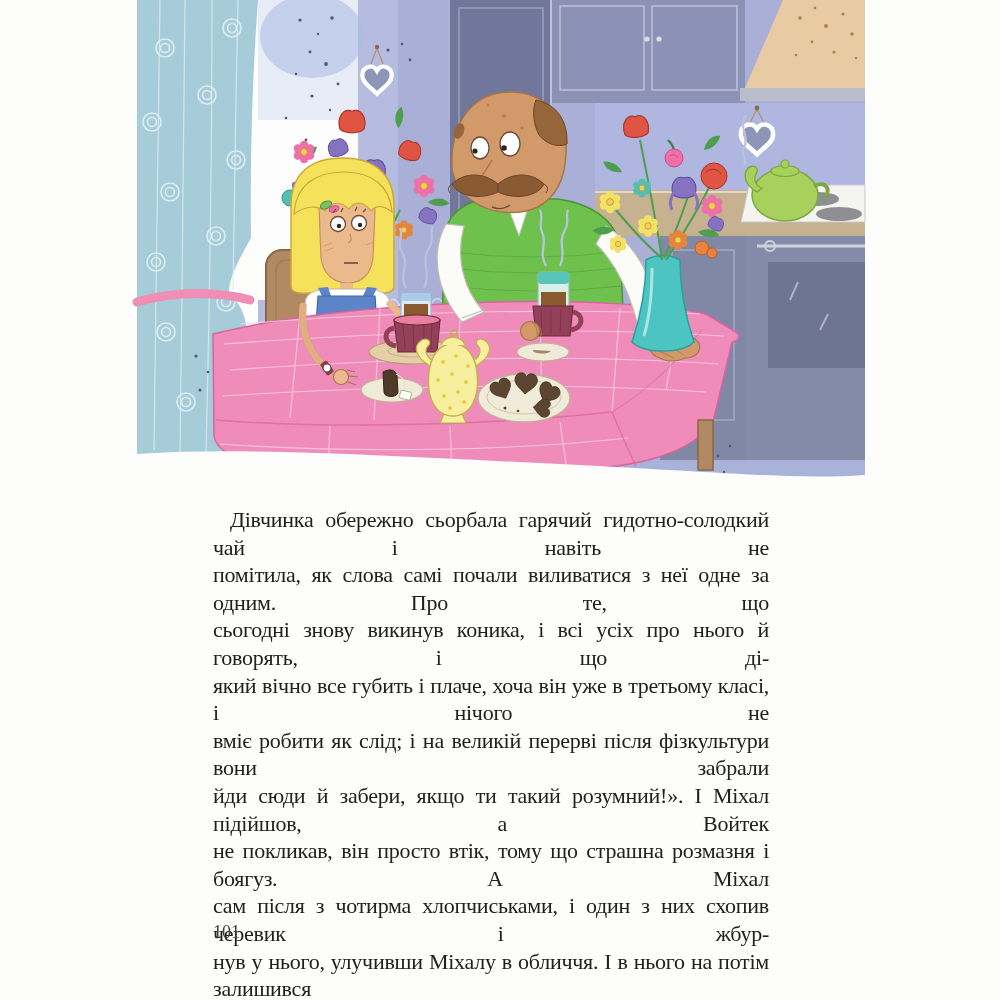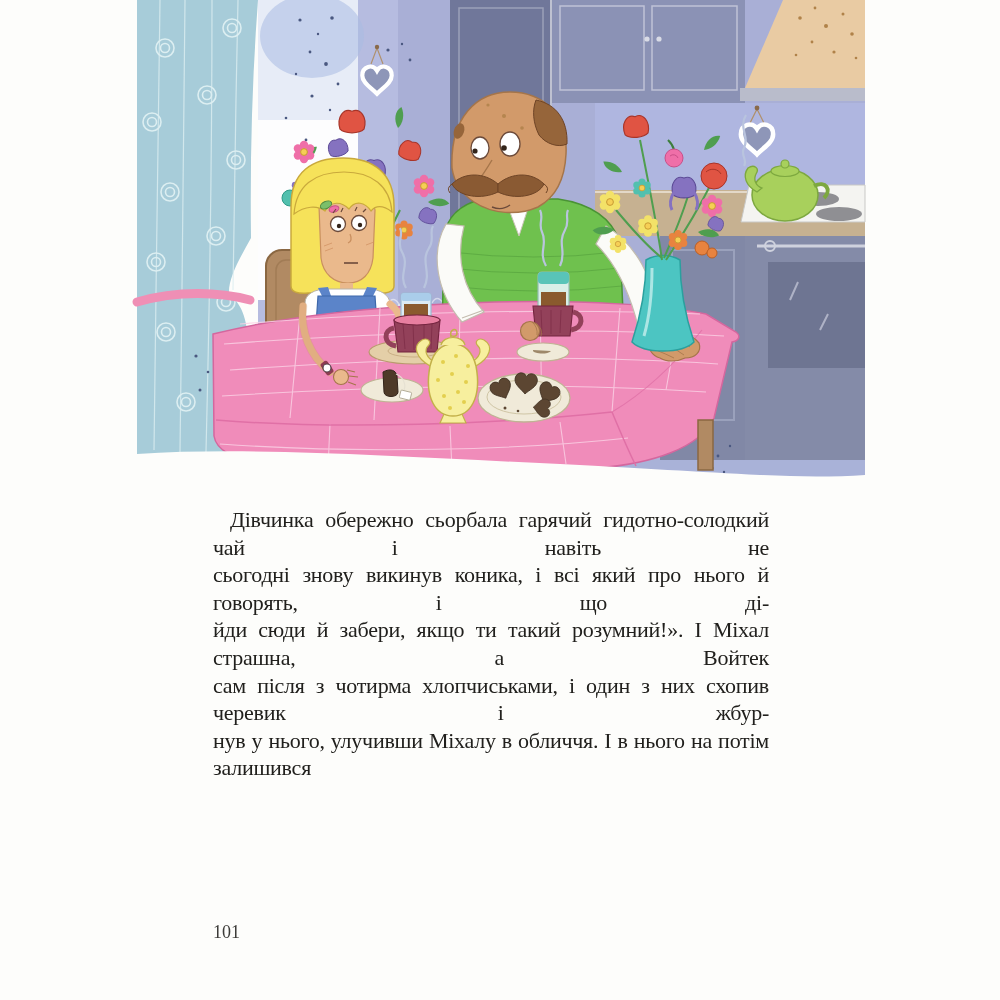--- a/index.html
+++ b/index.html
@@ -437,19 +437,23 @@
     <circle cx="702" cy="248" r="7" fill="var(--flowerOrange)" stroke="#bc5f23" stroke-width="1"></circle>
     <circle cx="712" cy="253" r="5" fill="var(--flowerOrange)" stroke="#bc5f23" stroke-width="1"></circle>
   </g>
 
   <path d="M137,478 L137,454 C260,446 420,458 560,464 C640,468 700,472 760,475 C800,477 835,477 865,475 L865,478 Z" fill="var(--paper)"></path>
 </svg>
 </div>
 
 <div class="text-block" id="paragraph">
     <div class="line first">Дівчинка обережно сьорбала гарячий гидотно-солодкий чай і навіть не</div>
-    <div class="line">сьогодні знову викинув коника, і всі який про нього й говорять, і що ді-</div>
-    <div class="line">йди сюди й забери, якщо ти такий розумний!». І Міхал страшна, а Войтек</div>
+    <div class="line">помітила, як слова самі почали виливатися з неї одне за одним. Про те, що</div>
+    <div class="line">сьогодні знову викинув коника, і всі усіх про нього й говорять, і що ді-</div>
+    <div class="line">який вічно все губить і плаче, хоча він уже в третьому класі, і нічого не</div>
+    <div class="line">вміє робити як слід; і на великій перерві після фізкультури вони забрали</div>
+    <div class="line">йди сюди й забери, якщо ти такий розумний!». І Міхал підійшов, а Войтек</div>
+    <div class="line">не покликав, він просто втік, тому що страшна розмазня і боягуз. А Міхал</div>
     <div class="line">сам після з чотирма хлопчиськами, і один з них схопив черевик і жбур-</div>
     <div class="line last">нув у нього, улучивши Міхалу в обличчя. І в нього на потім залишився</div>
   </div>
 
 <div class="page-number">101</div>
 
 </body></html>

